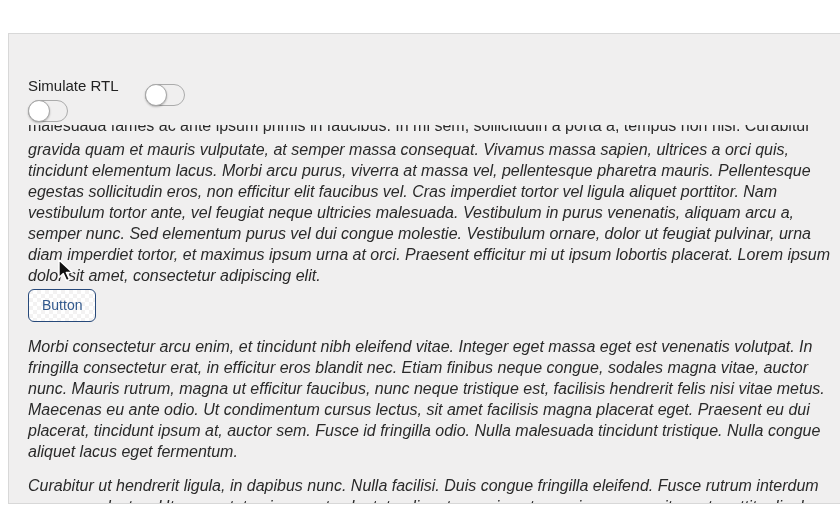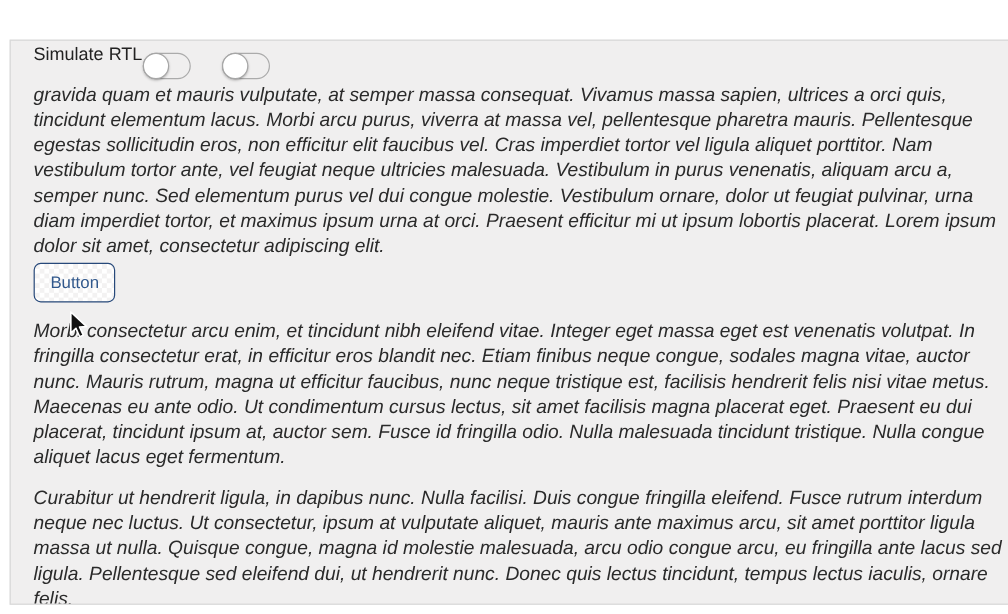--- a/index.html
+++ b/index.html
@@ -15,21 +15,21 @@
     left: 8px;
     top: 33px;
     width: 846px;
     height: 471px;
     background: #f0efef;
     border: 1px solid #d8d8d8;
     padding: 4px 0 0 19px;
     overflow: hidden;
   }
   .controls { display: flex; gap: 26px; }
-  .control { display: flex; flex-direction: row; }
+  .control { display: flex; flex-direction: column; margin-top: 40px; }
   .control-label {
     font-size: 15px;
     line-height: 16px;
     color: #222222;
   }
   .switch {
     margin-top: 6px;
     width: 40px;
     height: 22px;
     border: 1px solid #ababab;
@@ -98,20 +98,23 @@
     </div>
     <div class="control">
       <div class="switch" role="switch" aria-checked="false">
         <div class="knob"></div>
       </div>
     </div>
   </div>
 
   <div class="content">
 
+    <div class="clipped-line">
+      <span>malesuada fames ac ante ipsum primis in faucibus. In mi sem, sollicitudin a porta a, tempus non nisl. Curabitur</span>
+    </div>
 
     <p class="para">gravida quam et mauris vulputate, at semper massa consequat. Vivamus massa sapien, ultrices a orci quis, tincidunt elementum lacus. Morbi arcu purus, viverra at massa vel, pellentesque pharetra mauris. Pellentesque egestas sollicitudin eros, non efficitur elit faucibus vel. Cras imperdiet tortor vel ligula aliquet porttitor. Nam vestibulum tortor ante, vel feugiat neque ultricies malesuada. Vestibulum in purus venenatis, aliquam arcu a, semper nunc. Sed elementum purus vel dui congue molestie. Vestibulum ornare, dolor ut feugiat pulvinar, urna diam imperdiet tortor, et maximus ipsum urna at orci. Praesent efficitur mi ut ipsum lobortis placerat. Lorem ipsum dolor sit amet, consectetur adipiscing elit.</p>
 
     <div class="btn-row">
       <button class="demo-button">Button</button>
     </div>
 
     <p class="para">Morbi consectetur arcu enim, et tincidunt nibh eleifend vitae. Integer eget massa eget est venenatis volutpat. In fringilla consectetur erat, in efficitur eros blandit nec. Etiam finibus neque congue, sodales magna vitae, auctor nunc. Mauris rutrum, magna ut efficitur faucibus, nunc neque tristique est, facilisis hendrerit felis nisi vitae metus. Maecenas eu ante odio. Ut condimentum cursus lectus, sit amet facilisis magna placerat eget. Praesent eu dui placerat, tincidunt ipsum at, auctor sem. Fusce id fringilla odio. Nulla malesuada tincidunt tristique. Nulla congue aliquet lacus eget fermentum.</p>
 
     <p class="para">Curabitur ut hendrerit ligula, in dapibus nunc. Nulla facilisi. Duis congue fringilla eleifend. Fusce rutrum interdum neque nec luctus. Ut consectetur, ipsum at vulputate aliquet, mauris ante maximus arcu, sit amet porttitor ligula massa ut nulla. Quisque congue, magna id molestie malesuada, arcu odio congue arcu, eu fringilla ante lacus sed ligula. Pellentesque sed eleifend dui, ut hendrerit nunc. Donec quis lectus tincidunt, tempus lectus iaculis, ornare felis.</p>

